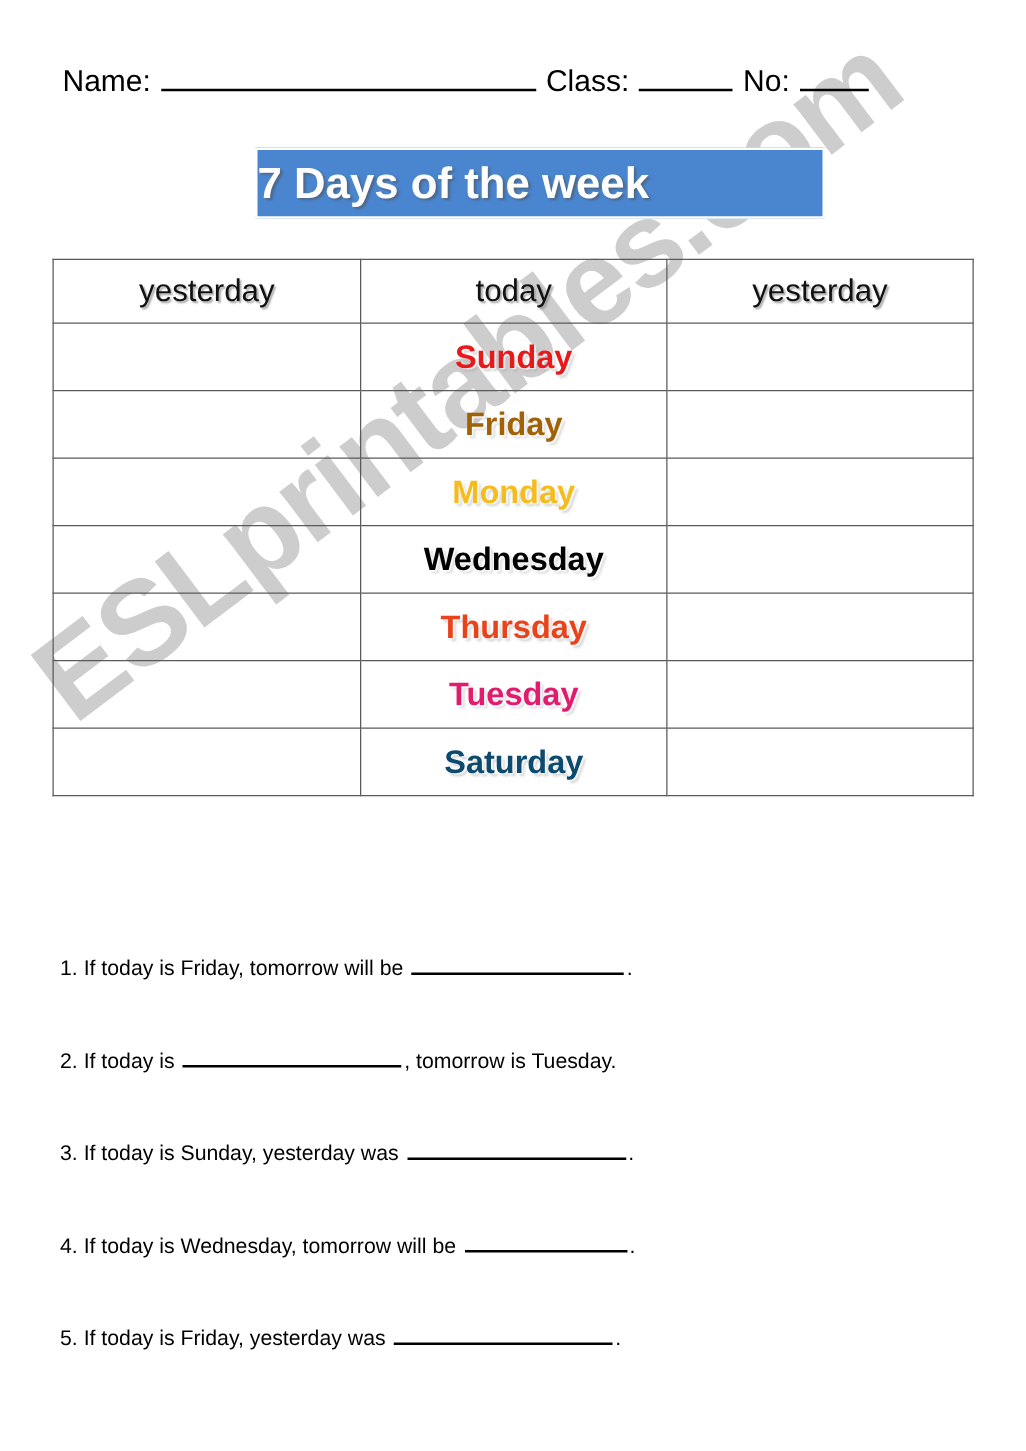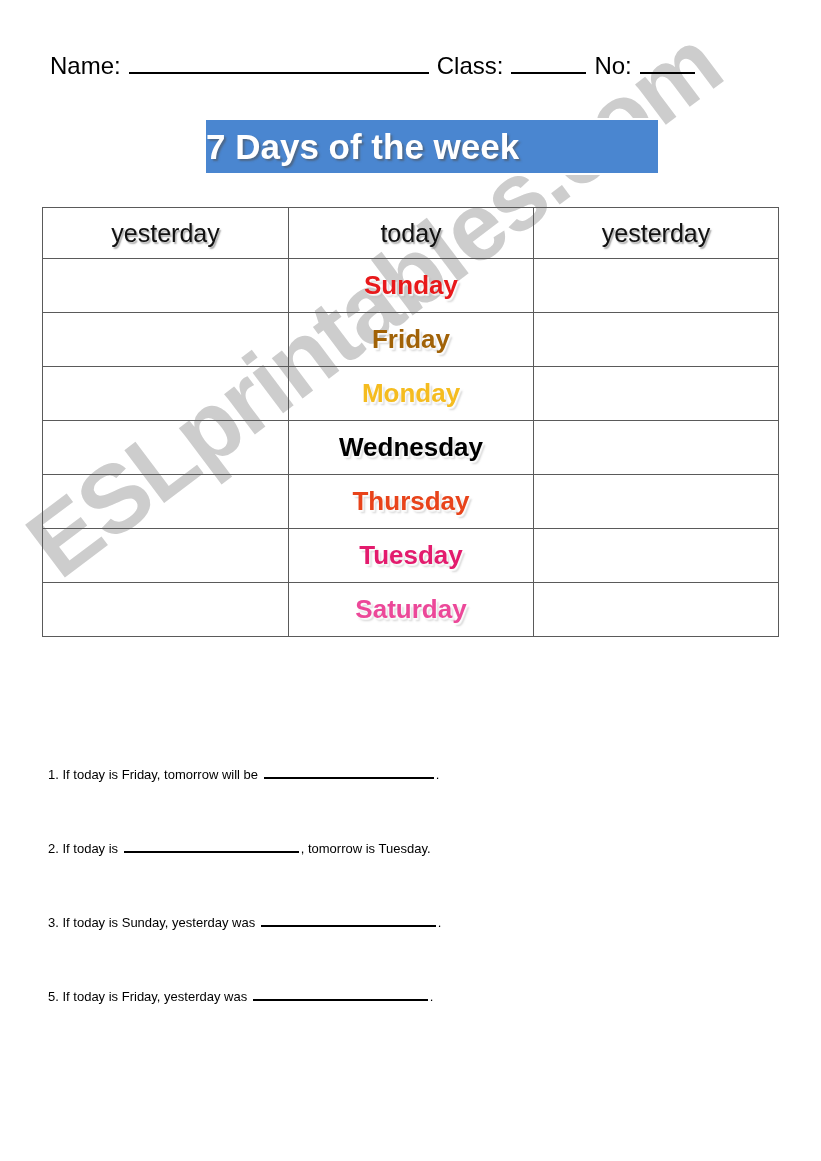--- a/index.html
+++ b/index.html
@@ -128,21 +128,21 @@
 
   
   .questions {
     position: absolute;
     left: 48px;
     top: 762px;
     width: 740px;
     z-index: 10;
   }
   .question-row {
-    font-size: 13px;
+    font-size: 17px;
     color: #000;
     height: 74px;
     white-space: nowrap;
     line-height: 26px;
   }
   .q-blank {
     display: inline-block;
     border-bottom: 2px solid #000;
     height: 15px;
     vertical-align: baseline;
@@ -210,28 +210,29 @@
         <td><span class="day-text" style="color: rgb(232, 67, 26);">Thursday</span></td>
         <td><span class="day-text"></span></td>
       </tr>
       <tr>
         <td><span class="day-text"></span></td>
         <td><span class="day-text" style="color: rgb(227, 27, 109);">Tuesday</span></td>
         <td><span class="day-text"></span></td>
       </tr>
       <tr>
         <td><span class="day-text"></span></td>
-        <td><span class="day-text" style="color: #ec4899;">Saturday</span></td>
+        <td><span class="day-text" style="color: #0c4a6e;">Saturday</span></td>
         <td><span class="day-text"></span></td>
       </tr>
     </tbody>
 </table>
 
 <div class="questions" id="questions-container">
     <div class="question-row"><span>1. </span><span>If today is Friday, tomorrow will be </span><span class="q-blank" style="width: 170px;"></span><span>.</span></div>
     <div class="question-row"><span>2. </span><span>If today is </span><span class="q-blank" style="width: 175px;"></span><span>, tomorrow is Tuesday.</span></div>
     <div class="question-row"><span>3. </span><span>If today is Sunday, yesterday was </span><span class="q-blank" style="width: 175px;"></span><span>.</span></div>
+    <div class="question-row"><span>4. </span><span>If today is Wednesday, tomorrow will be </span><span class="q-blank" style="width: 130px;"></span><span>.</span></div>
     <div class="question-row"><span>5. </span><span>If today is Friday, yesterday was </span><span class="q-blank" style="width: 175px;"></span><span>.</span></div>
   </div>
 
 <div class="watermark-layer">
   <div class="watermark-text">ESLprintables.com</div>
 </div>
 
 </body></html>

